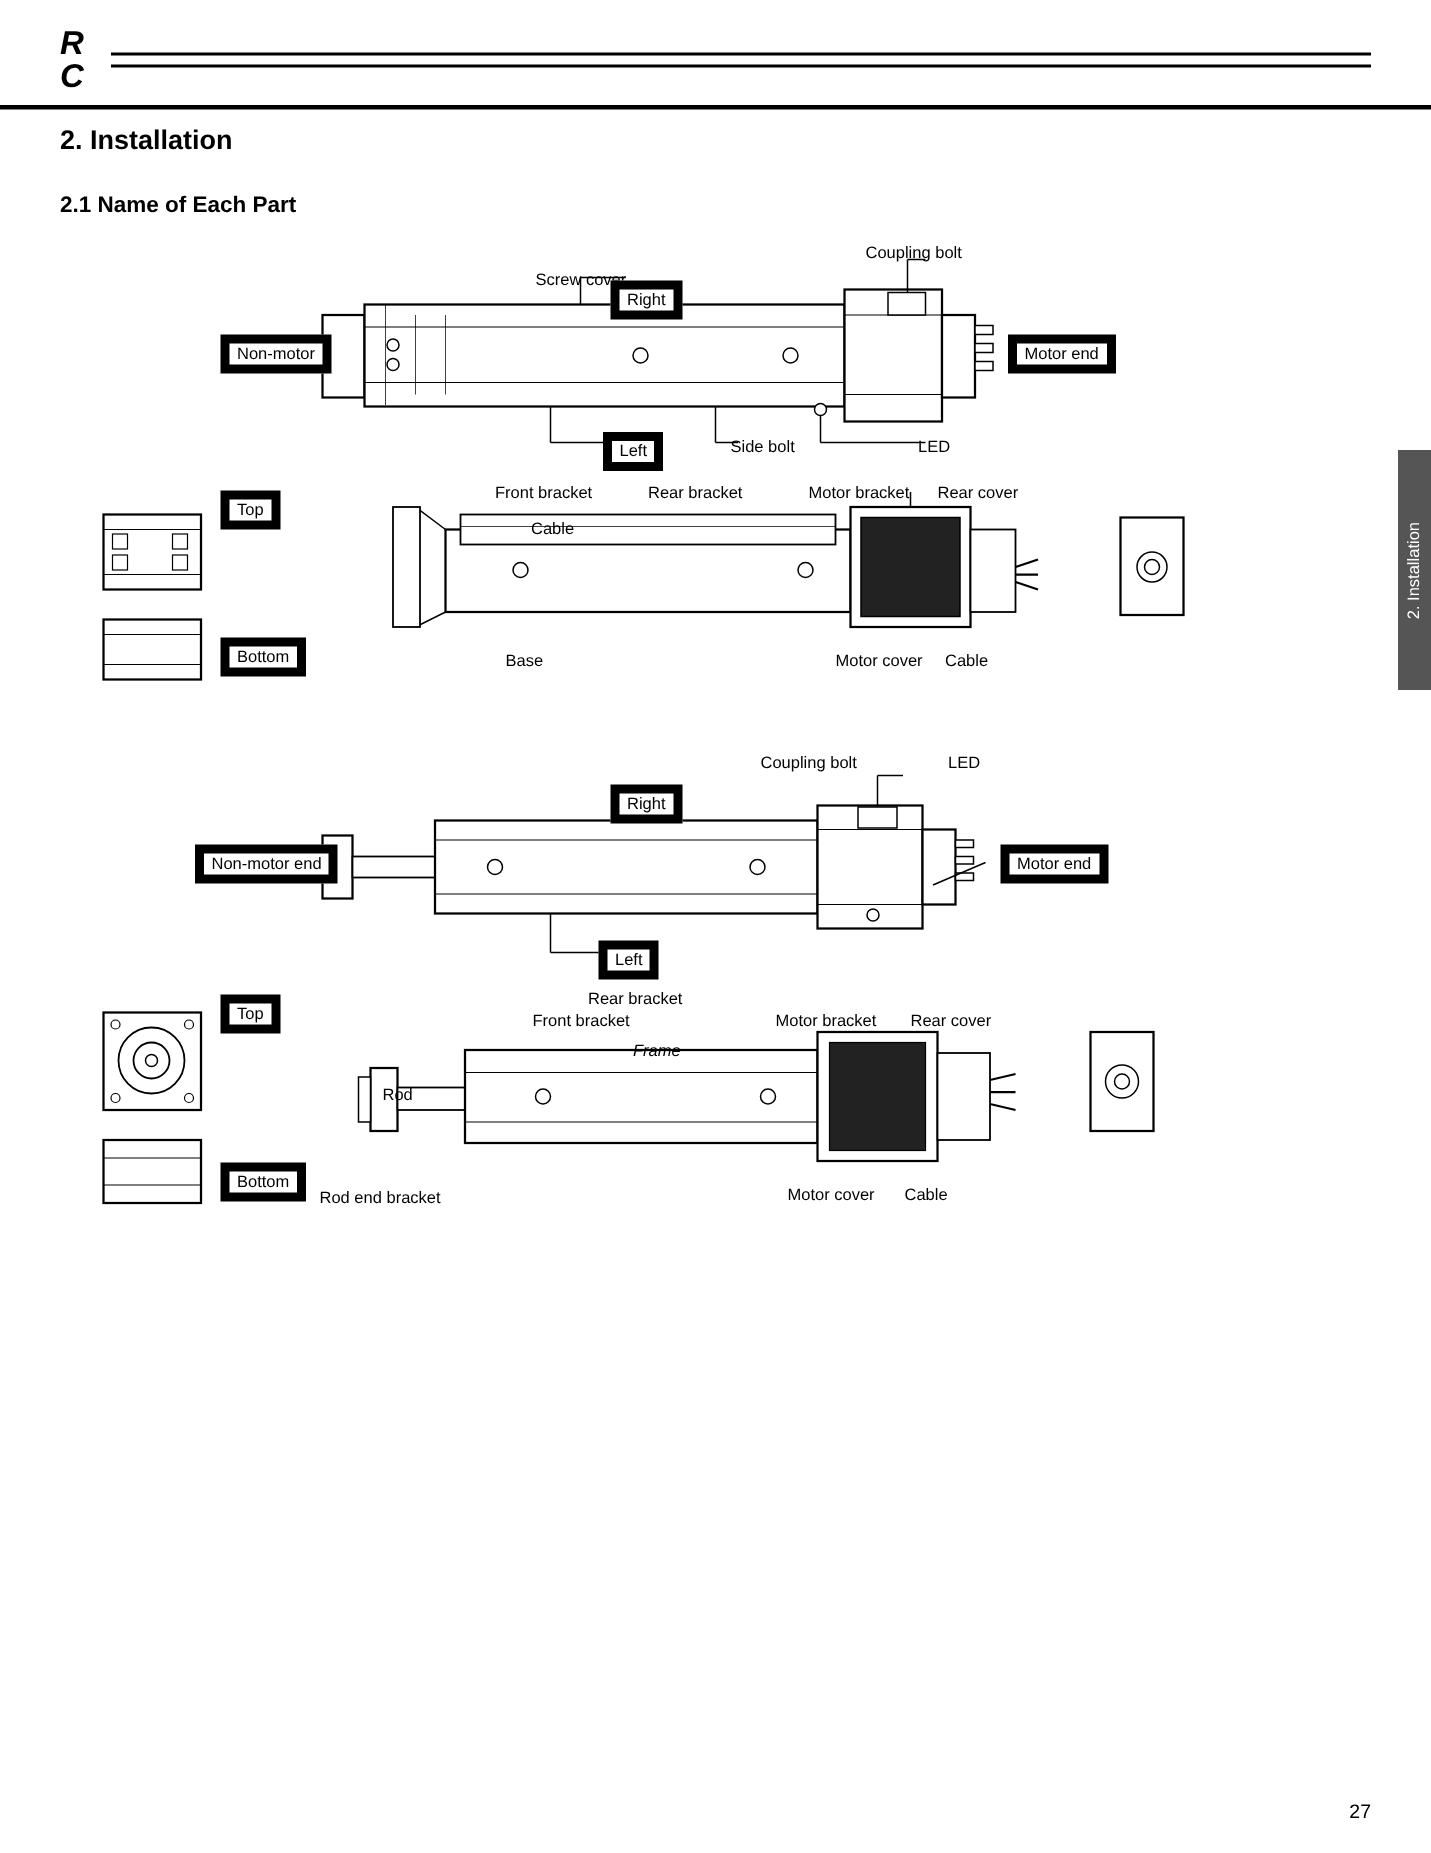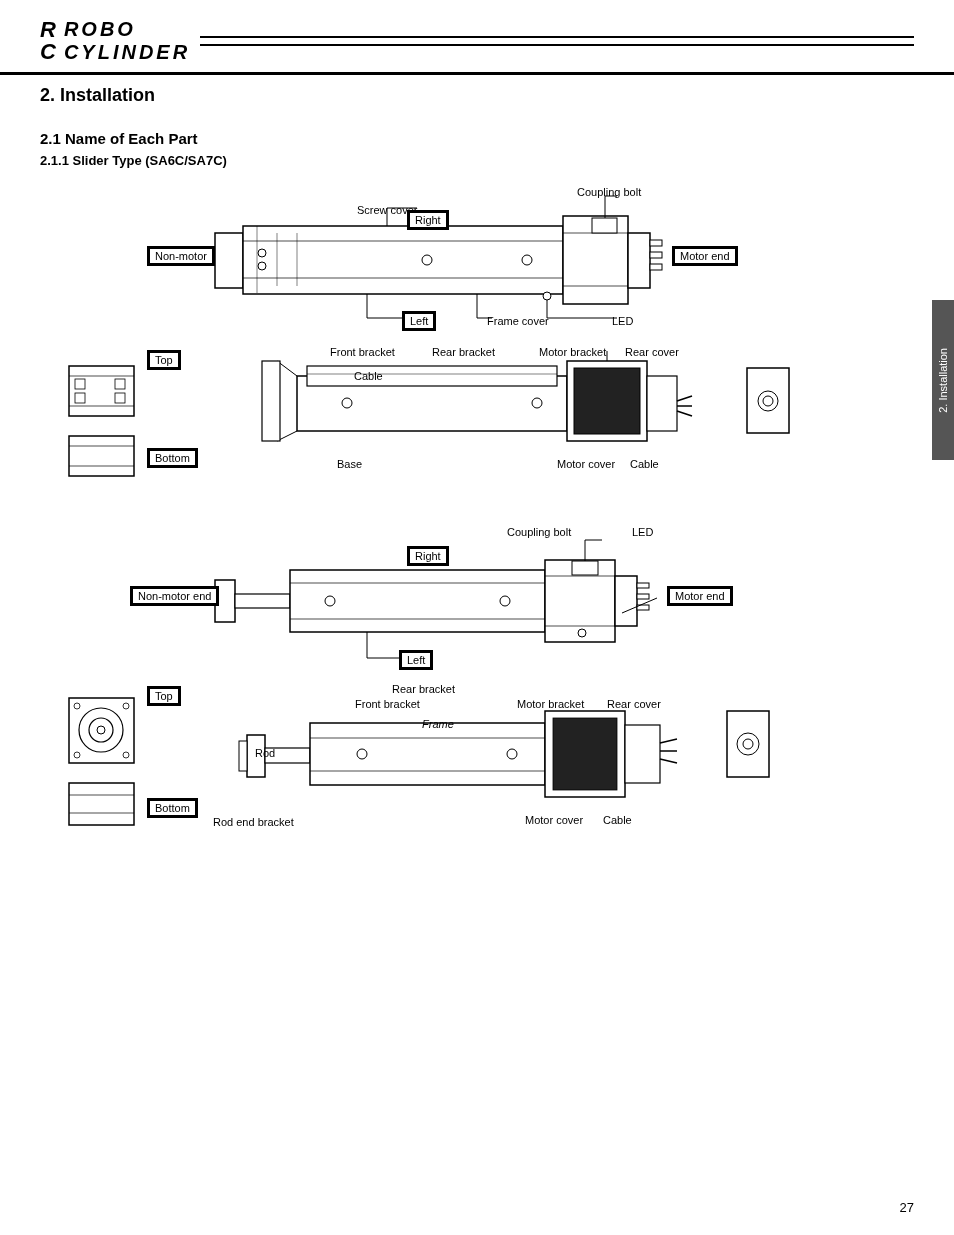--- a/index.html
+++ b/index.html
@@ -114,21 +114,21 @@
     .subsubsection-title {
       font-size: 13px;
       font-weight: bold;
       margin-bottom: 8px;
       margin-top: 6px;
     }
 
     
     .label-box {
       position: absolute;
-      border: 3px solid #000000;
+      border: 6px solid #000000;
       padding: 1px 5px;
       background: #fff;
       font-size: 11px;
       white-space: nowrap;
     }
 
     .label-plain {
       position: absolute;
       font-size: 11px;
       white-space: nowrap;
@@ -138,38 +138,33 @@
       margin: 20px 0 12px 0;
     }
   </style>
 </head>
 <body>
 
 <div class="header">
   <div class="logo-rc">
     <span class="logo-r">R</span>
     <span class="logo-c">C</span>
-  </div>
-  <div class="logo-text">
-    <span class="logo-robo">ROBO</span>
-    <span class="logo-cylinder">CYLINDER</span>
   </div>
   <div class="header-lines">
     <div class="header-line"></div>
     <div class="header-line"></div>
   </div>
 </div>
 
 <div class="content">
 
   <div class="section-title">2.    Installation</div>
 
   <div class="subsection-title">2.1   Name of Each Part</div>
 
-  <div class="subsubsection-title">2.1.1    Slider Type (SA6C/SA7C)</div>
 
   <div style="position:relative; width:860px; height:310px; margin: 10px auto 30px auto;">
 
     <svg width="860" height="170" style="position:absolute; top:0; left:0;">
 
       <rect x="168" y="55" width="28" height="55" fill="white" stroke="black" stroke-width="1.5"></rect>
 
       <rect x="196" y="48" width="320" height="68" fill="white" stroke="black" stroke-width="1.5"></rect>
 
       <line x1="196" y1="63" x2="516" y2="63" stroke="black" stroke-width="0.7"></line>
@@ -218,21 +213,21 @@
     <div class="label-plain" style="top:8px; left:530px;">Coupling bolt</div>
 
     <div class="label-box" style="top:32px; left:360px;">Right</div>
 
     <div class="label-box" style="top:68px; left:100px;">Non-motor</div>
 
     <div class="label-box" style="top:68px; left:625px;">Motor end</div>
 
     <div class="label-box" style="top:133px; left:355px;">Left</div>
 
-    <div class="label-plain" style="top:137px; left:440px;">Frame cover</div>
+    <div class="label-plain" style="top:137px; left:440px;">Side bolt</div>
 
     <div class="label-plain" style="top:137px; left:565px;">LED</div>
 
     <svg width="110" height="140" style="position:absolute; top:168px; left:0;">
 
       <rect x="22" y="20" width="65" height="50" fill="white" stroke="black" stroke-width="1.5"></rect>
       <line x1="22" y1="30" x2="87" y2="30" stroke="black" stroke-width="0.7"></line>
       <line x1="22" y1="60" x2="87" y2="60" stroke="black" stroke-width="0.7"></line>
       <rect x="28" y="33" width="10" height="10" fill="white" stroke="black" stroke-width="0.8"></rect>
       <rect x="68" y="33" width="10" height="10" fill="white" stroke="black" stroke-width="0.8"></rect>

